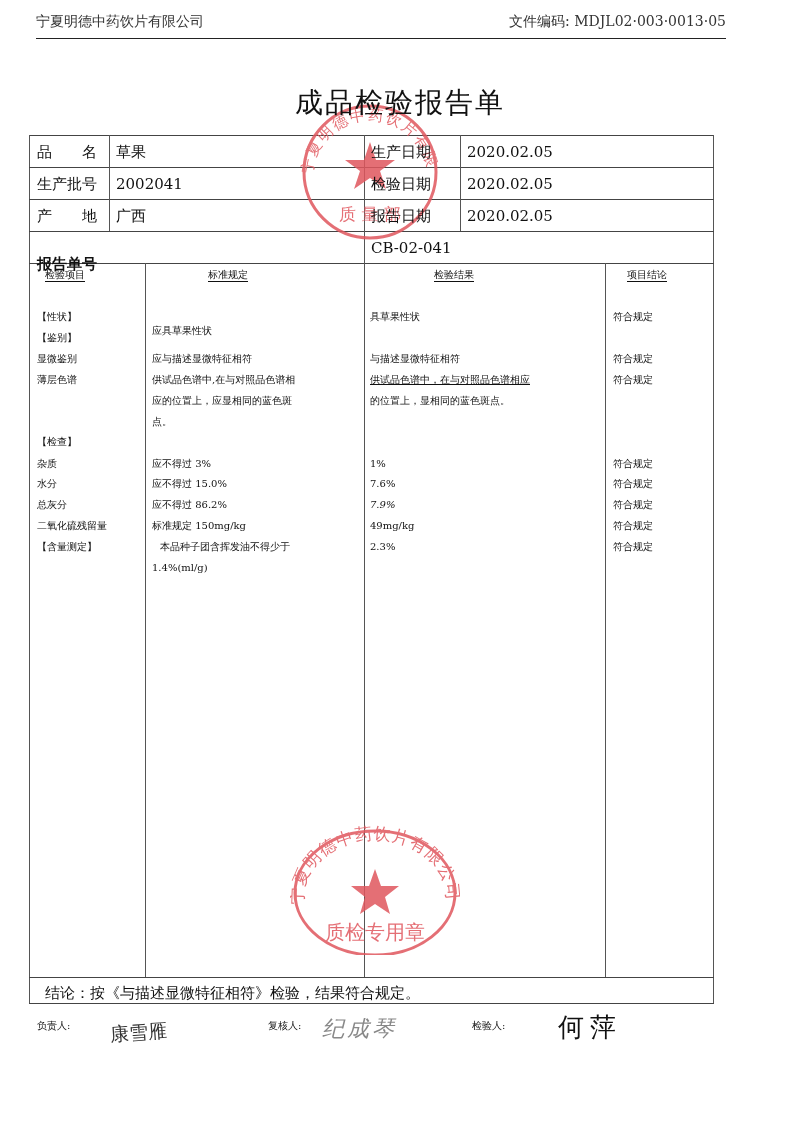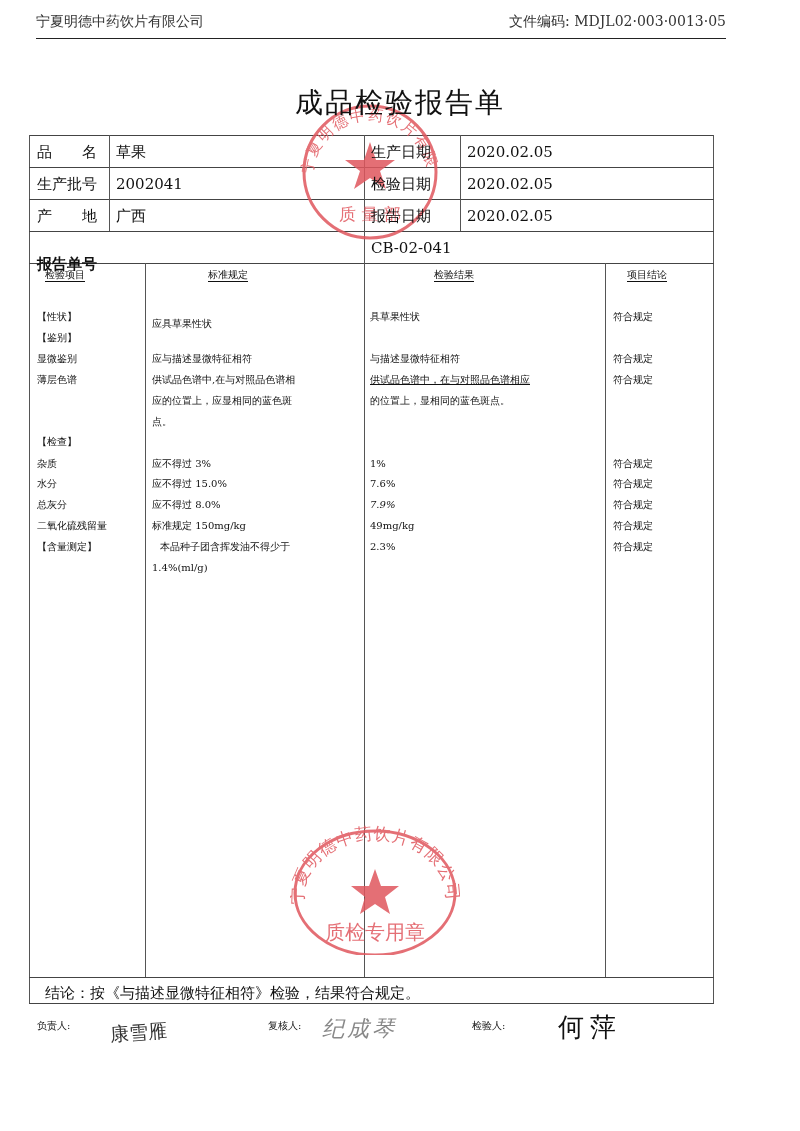--- a/index.html
+++ b/index.html
@@ -75,21 +75,21 @@
 <span class="txt big" style="left:37px; top:256px;font-weight:bold;">报告单号</span>
 <span class="txt big" style="left:371px; top:240px;">CB-02-041</span>
 
 <span class="txt u" style="left:45px; top:267px;">检验项目</span>
 <span class="txt u" style="left:208px; top:267px;">标准规定</span>
 <span class="txt u" style="left:434px; top:267px;">检验结果</span>
 <span class="txt u" style="left:627px; top:267px;">项目结论</span>
 
 <div>
   <span class="txt" style="left:37px; top:309px;">【性状】</span>
-  <span class="txt" style="left:152px; top:316px;">应具草果性状</span>
+  <span class="txt" style="left:152px; top:323px;">应具草果性状</span>
   <span class="txt" style="left:370px; top:309px;">具草果性状</span>
   <span class="txt" style="left:613px; top:309px;">符合规定</span>
 </div>
 
 <div>
   <span class="txt" style="left:37px; top:330px;">【鉴别】</span>
 </div>
 
 <div>
   <span class="txt" style="left:37px; top:351px;">显微鉴别</span>
@@ -121,21 +121,21 @@
 
 <div>
   <span class="txt" style="left:37px; top:476px;">水分</span>
   <span class="txt" style="left:152px; top:476px;">应不得过 15.0%</span>
   <span class="txt" style="left:370px; top:476px;">7.6%</span>
   <span class="txt" style="left:613px; top:476px;">符合规定</span>
 </div>
 
 <div>
   <span class="txt" style="left:37px; top:497px;">总灰分</span>
-  <span class="txt" style="left:152px; top:497px;">应不得过 8.0%</span>
+  <span class="txt" style="left:152px; top:497px;">应不得过 86.2%</span>
   <span class="txt" style="left:370px; top:497px;font-style:italic;">7.9%</span>
   <span class="txt" style="left:613px; top:497px;">符合规定</span>
 </div>
 
 <div>
   <span class="txt" style="left:37px; top:518px;">二氧化硫残留量</span>
   <span class="txt" style="left:152px; top:518px;">标准规定 150mg/kg</span>
   <span class="txt" style="left:370px; top:518px;">49mg/kg</span>
   <span class="txt" style="left:613px; top:518px;">符合规定</span>
 </div>

